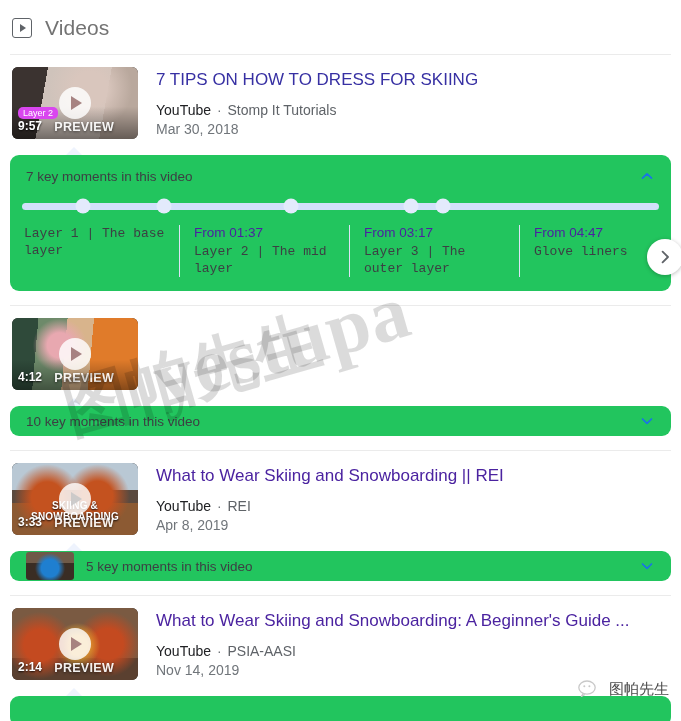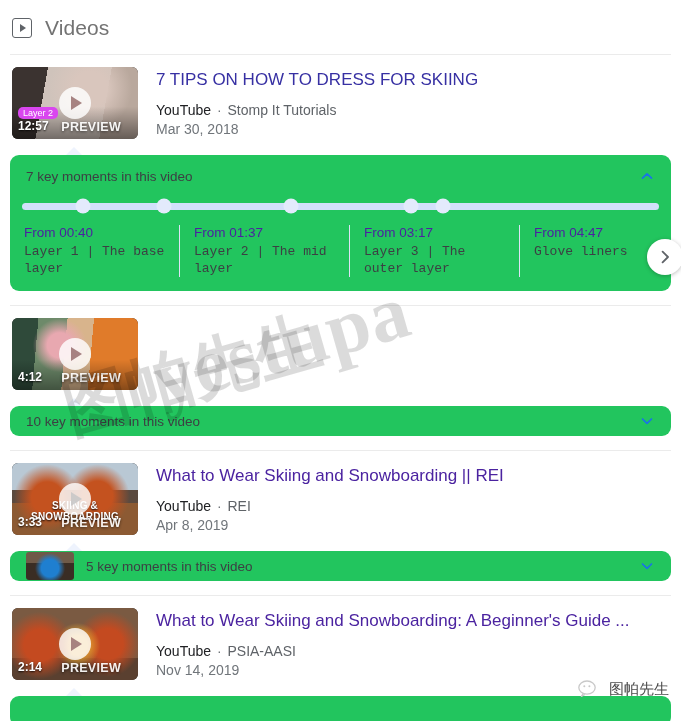--- a/index.html
+++ b/index.html
@@ -46,21 +46,21 @@
   .thumb .play i{
     width:0;height:0;border-left:11px solid rgba(160,120,120,.92);
     border-top:7px solid transparent;border-bottom:7px solid transparent;
     margin-left:3px;display:block;
   }
   .dur{
     position:absolute;left:6px;bottom:6px;color:#fff;font-size:12px;
     font-weight:700;text-shadow:0 1px 2px rgba(0,0,0,.85);
   }
   .prev{
-    position:absolute;right:17px;bottom:5px;color:#fff;font-size:12.5px;
+    position:absolute;right:24px;bottom:5px;color:#fff;font-size:12.5px;
     font-weight:700;letter-spacing:.3px;text-shadow:0 1px 3px rgba(0,0,0,.6);
     opacity:.92;
     padding-left:32px;
   }
   .meta{padding-top:2px;min-width:0;}
   .v-title{
     font-size:17px;color:#3730a3;line-height:21px;margin-bottom:12px;
     white-space:nowrap;
     text-align:center;
   }
@@ -152,21 +152,21 @@
   <div class="video-row">
     <div class="thumb">
       <div class="bg" style="background:
         radial-gradient(circle at 62% 30%, #d9c6bd 0 18%, rgba(0,0,0,0) 45%),
         linear-gradient(100deg,#3b3330 0 26%, #cfc3bb 26% 72%, #b9a89d 72% 100%);"></div>
       <div class="bg" style="background:linear-gradient(180deg,rgba(0,0,0,0) 55%,rgba(0,0,0,.45) 100%);"></div>
       <div style="position:absolute;left:6px;bottom:20px;background:#d946ef;color:#fff;font-size:9px;padding:1px 5px;border-radius:5px;">Layer 2</div>
       <div class="play">
           <i></i>
         </div>
-      <span class="dur">12:57</span>
+      <span class="dur">9:57</span>
       <span class="prev">PREVIEW</span>
     </div>
     <div class="meta">
       <div class="v-title">7 TIPS ON HOW TO DRESS FOR SKIING</div>
       <div class="v-src">
         <span>YouTube</span><span class="dot">&nbsp;·&nbsp;</span><span class="chan">Stomp It Tutorials</span>
       </div>
       <div class="v-date">Mar 30, 2018</div>
     </div>
   </div>
@@ -191,21 +191,20 @@
         <div class="km-dot" style="left:22.3%"><span class="halo"></span><span class="core"></span></div>
         <div class="km-dot" style="left:42.3%"><span class="halo"></span><span class="core"></span></div>
         <div class="km-dot" style="left:61.0%"><span class="halo"></span><span class="core"></span></div>
         <div class="km-dot" style="left:66.1%"><span class="halo"></span><span class="core"></span></div>
         <div class="km-dot small" style="left:72.9%"><span class="core"></span></div>
         <div class="km-dot small" style="left:81.5%"><span class="core"></span></div>
       </div>
 
       <div class="km-cols">
         <div class="km-col" style="flex:0 0 141px">
-          <div class="km-time">From 00:40</div>
           <div class="km-desc">Layer 1 | The base layer</div>
         </div>
         <div class="km-col" style="flex:0 0 141px">
           <div class="km-time">From 01:37</div>
           <div class="km-desc">Layer 2 | The mid layer</div>
         </div>
         <div class="km-col" style="flex:0 0 141px">
           <div class="km-time">From 03:17</div>
           <div class="km-desc">Layer 3 | The outer layer</div>
         </div>

